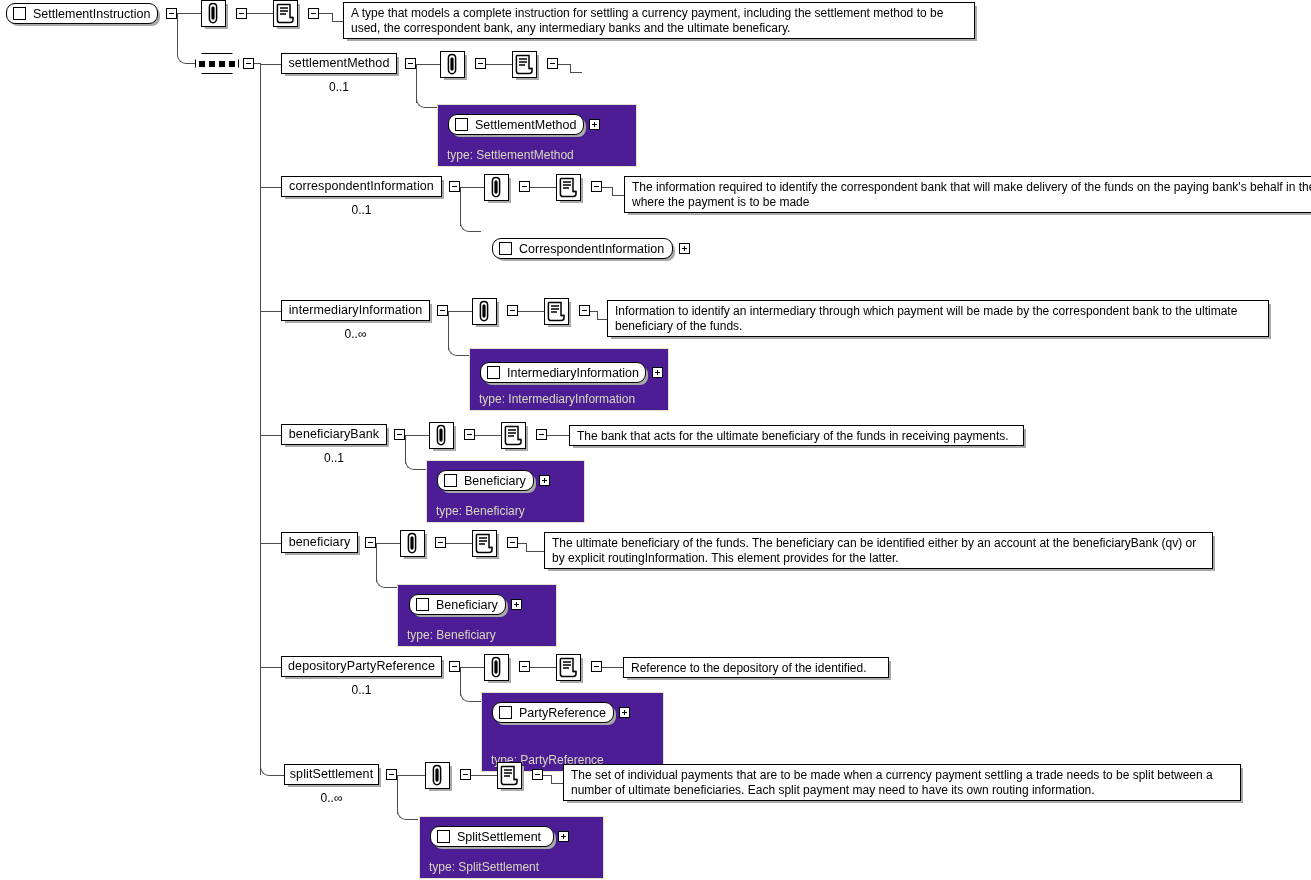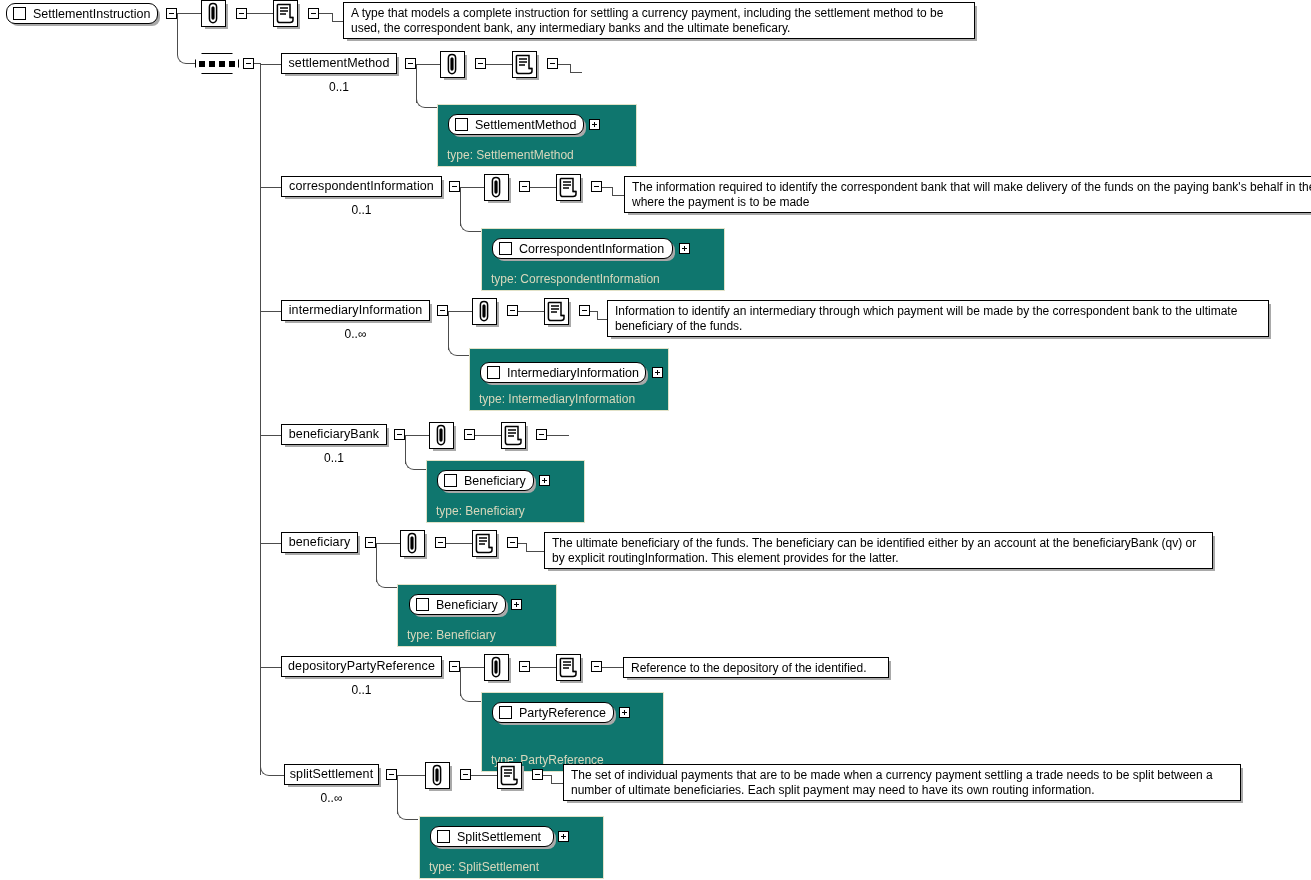--- a/index.html
+++ b/index.html
@@ -87,21 +87,21 @@
     border: 1.5px solid #000;
     background: #fff;
     margin-right: 7px;
     flex: 0 0 auto;
   }
 
   
   .typepanel {
     position: absolute;
     box-sizing: border-box;
-    background: #0f766e;
+    background: #4c1d95;
     border: 1px solid #e2e2c8;
   }
   .typepanel .typelabel {
     position: absolute;
     left: 9px;
     bottom: 4px;
     font-size: 12px;
     color: #d8d8bc;
     white-space: nowrap;
   }
@@ -304,23 +304,20 @@
   <div class="exp" style="left:591px; top:181px;"></div>
   <div class="hline" style="left:602px; top:187px; width:10px;"></div>
   <div class="vline" style="left:612px; top:187px; height:8px;"></div>
   <div class="hline" style="left:612px; top:195px; width:12px;"></div>
 
   <div class="annot" style="left:624px; top:176px; width:742px; height:37px;">The information required to identify the correspondent bank that will make delivery of the funds on the paying bank's behalf in the country where the payment is to be made</div>
 
   <div class="vline" style="left:460px; top:187px; height:39px;"></div>
   <div class="elbow" style="left:460px; top:220px; width:20px; height:11px;"></div>
 
-  <div class="typepanel" style="left:481px; top:228px; width:244px; height:63px;">
-    <span class="typelabel">type: CorrespondentInformation</span>
-  </div>
   <div class="capsule" style="left:492px; top:238px; width:181px;">
     <span class="sq"></span>
     <span>CorrespondentInformation</span>
   </div>
   <div class="exp plus" style="left:679px; top:243px;"></div>
 
   <div class="hline" style="left:260px; top:311px; width:21px;"></div>
   <div class="node elembox" style="left:281px; top:300px; width:149px;">
     <span>intermediaryInformation</span>
   </div>
@@ -383,20 +380,21 @@
   <div class="iconbox" style="left:501px; top:422px;">
     <svg width="22" height="24" viewBox="0 0 22 24" aria-hidden="true">
       <path d="M4 3.5 h12 v13 h3 v2.5 c0 1.6 -1.3 2.5 -3 2.5 H6 c-1.6 0 -2.6 -1 -2.6 -2.6 V4 z" fill="#fff" stroke="#000" stroke-width="1.5"></path>
       <path d="M6 7 h8 M6 10 h8 M6 13 h6" stroke="#000" stroke-width="1.3" fill="none"></path>
       <path d="M16 16.5 h3" stroke="#000" stroke-width="1.3"></path>
     </svg>
   </div>
   <div class="exp" style="left:536px; top:429px;"></div>
   <div class="hline" style="left:547px; top:435px; width:22px;"></div>
 
+  <div class="annot" style="left:569px; top:425px; width:455px; height:21px;">The bank that acts for the ultimate beneficiary of the funds in receiving payments.</div>
 
   <div class="vline" style="left:405px; top:435px; height:29px;"></div>
   <div class="elbow" style="left:405px; top:458px; width:20px; height:11px;"></div>
 
   <div class="typepanel" style="left:426px; top:460px; width:159px; height:63px;">
     <span class="typelabel">type: Beneficiary</span>
   </div>
   <div class="capsule" style="left:437px; top:470px; width:97px;">
     <span class="sq"></span>
     <span>Beneficiary</span>

